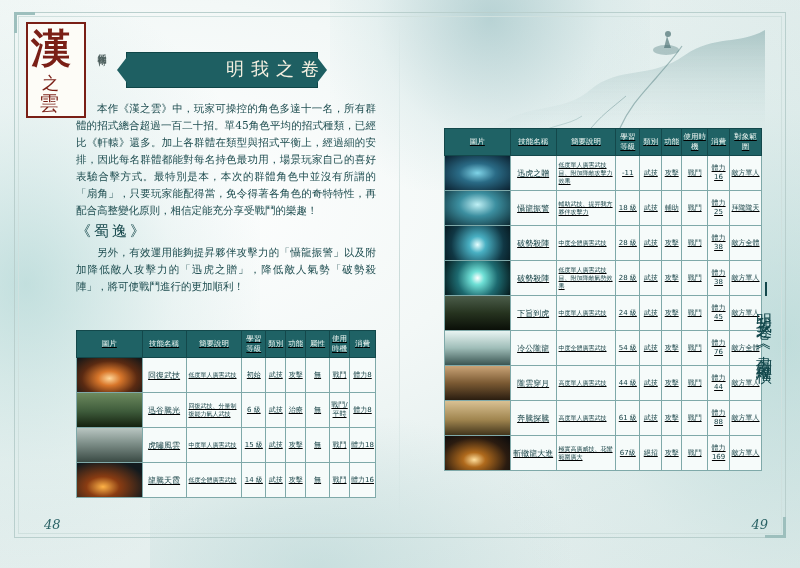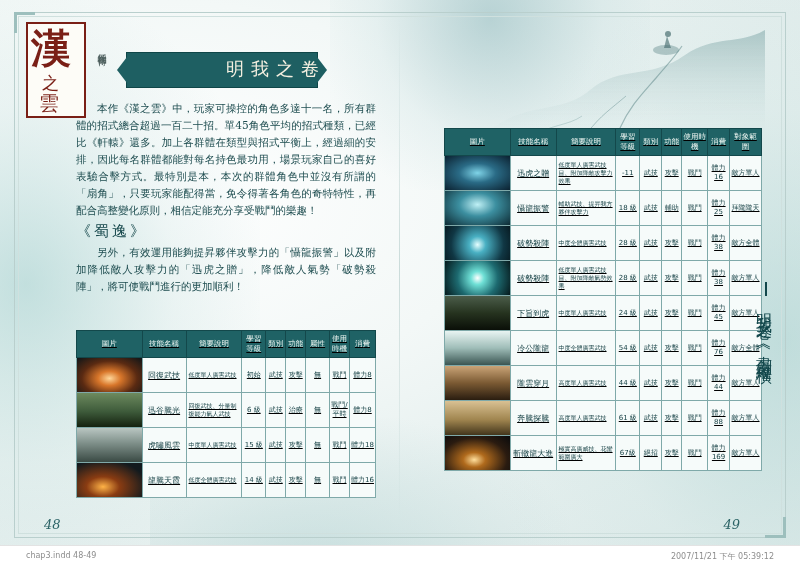--- a/index.html
+++ b/index.html
@@ -91,21 +91,21 @@
   #tbl-right col.c6{width:26px}#tbl-right col.c7{width:22px}#tbl-right col.c8{width:32px}
 
   
   .vtitle{position:absolute;right:26px;top:300px;width:24px;color:#12474b;font-size:16px;letter-spacing:4px;
     writing-mode:vertical-rl;text-orientation:upright;font-family:"DejaVu Serif","Liberation Serif",serif;}
   .vdash{position:absolute;right:33px;top:282px;width:2px;height:14px;background:#12474b;}
 
   
   .pgnum{position:absolute;bottom:36px;font-size:13px;color:#2b6366;font-family:"DejaVu Serif","Liberation Serif",serif;font-style:italic;}
   .pgnum.l{left:44px;}
-  .pgnum.r{right:60px;text-align:center;}
+  .pgnum.r{right:32px;text-align:center;}
 
   
   .footer{position:absolute;left:0;bottom:0;width:800px;height:22px;background:#ffffff;border-top:1px solid #e3e3e3;}
   .footer .fl{position:absolute;left:26px;top:5px;font-size:8px;color:#8d8d8d;}
   .footer .fr{position:absolute;right:26px;top:5px;font-size:8px;color:#8d8d8d;}
 
   .corner-tl{position:absolute;left:14px;top:12px;width:18px;height:18px;border-left:3px solid #9dbfbd;border-top:3px solid #9dbfbd;}
   .corner-br{position:absolute;right:14px;bottom:30px;width:18px;height:18px;border-right:3px solid #9dbfbd;border-bottom:3px solid #9dbfbd;}
 </style>
 </head>
@@ -393,17 +393,13 @@
         </tbody>
     </table>
   </div>
 
   <div class="vdash"></div>
   <div class="vtitle">明我之卷 《書劍縱橫》</div>
 
   <div class="pgnum l">48</div>
   <div class="pgnum r">49</div>
 
-  <div class="footer">
-    <div class="fl">chap3.indd   48-49</div>
-    <div class="fr">2007/11/21   下午 05:39:12</div>
-  </div>
 </div>
 
 </body></html>

